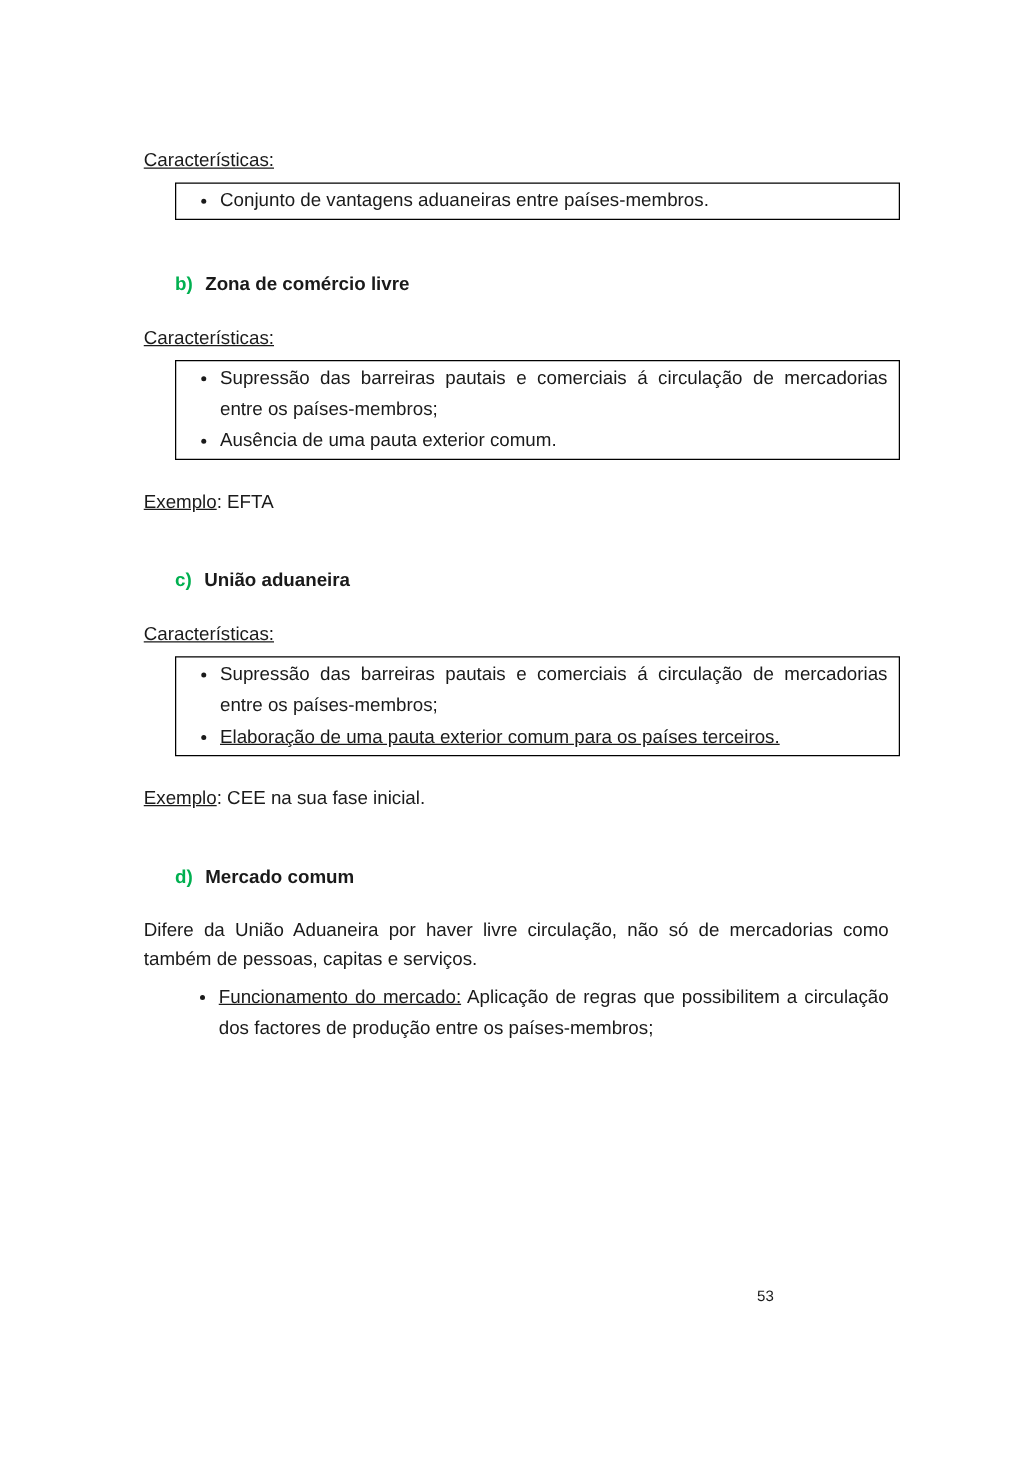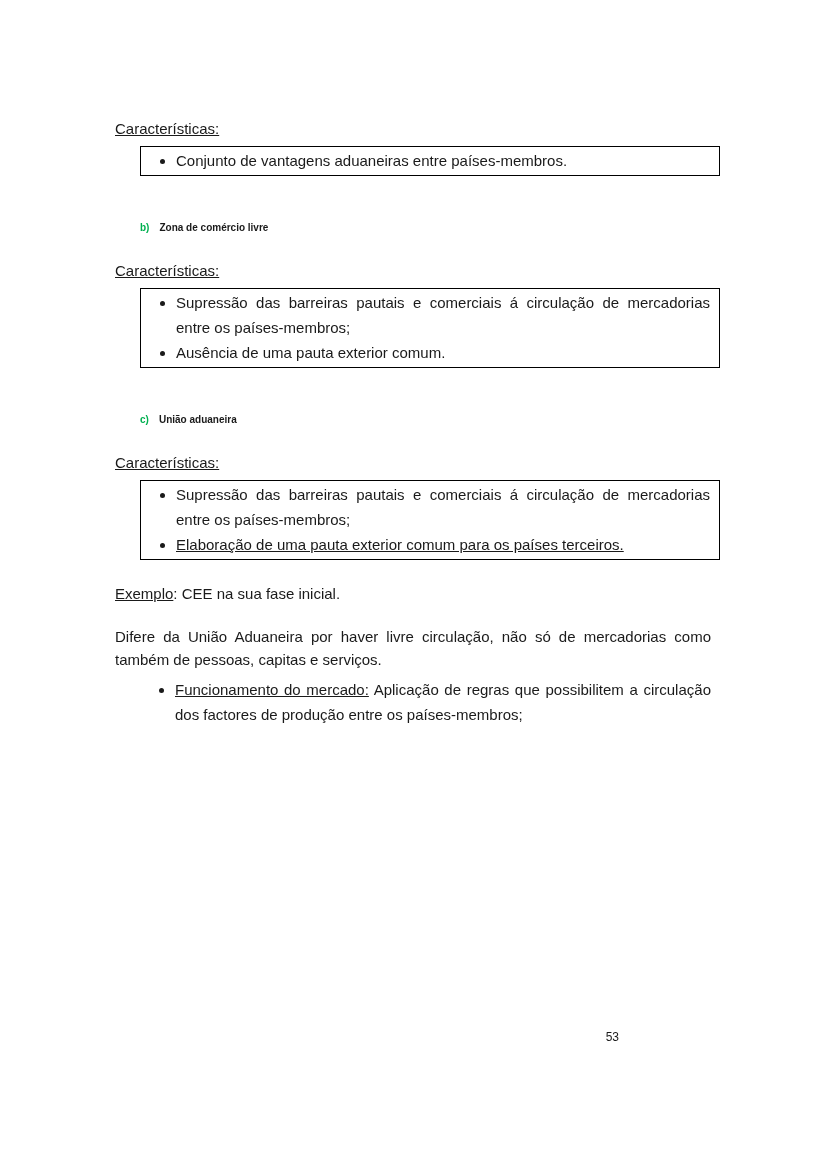--- a/index.html
+++ b/index.html
@@ -44,21 +44,21 @@
   .box li {
     text-align: justify;
     line-height: 25px;
   }
 
   .exemplo { margin-top: 22px; }
 
   .heading {
     margin-top: 40px;
     margin-left: 25px;
-    font-size: 10px;
+    font-size: 15px;
     font-weight: bold;
     line-height: 23px;
   }
   .heading .letter {
     color: var(--accent, #00B050);
     display: inline-block;
     margin-right: 10px;
   }
   .heading .htitle { color: #1a1a1a; }
 
@@ -101,35 +101,37 @@
 
     <p class="label"><span class="u">Características:</span></p>
 
     <div class="box">
       <ul>
         <li><span>Supressão das barreiras pautais e comerciais á circulação de mercadorias entre os países-membros;</span></li>
         <li><span>Ausência de uma pauta exterior comum.</span></li>
       </ul>
     </div>
 
+    <p class="exemplo"><span class="u">Exemplo</span><span>: EFTA</span></p>
 
     <h3 class="heading"><span class="letter">c)</span><span class="htitle">União aduaneira</span></h3>
 
 
     <p class="label"><span class="u">Características:</span></p>
 
     <div class="box">
       <ul>
         <li><span>Supressão das barreiras pautais e comerciais á circulação de mercadorias entre os países-membros;</span></li>
         <li><span class="u">Elaboração de uma pauta exterior comum para os países terceiros.</span></li>
       </ul>
     </div>
 
     <p class="exemplo"><span class="u">Exemplo</span><span>: CEE na sua fase inicial.</span></p>
 
+    <h3 class="heading"><span class="letter">d)</span><span class="htitle">Mercado comum</span></h3>
 
     <p class="para">Difere da União Aduaneira por haver livre circulação, não só de mercadorias como também de pessoas, capitas e serviços.</p>
 
 
     <ul class="outer-bullets">
       <li><span class="u">Funcionamento do mercado:</span><span> Aplicação de regras que possibilitem a circulação dos factores de produção entre os países-membros;</span></li>
     </ul>
 
   </main>
 

